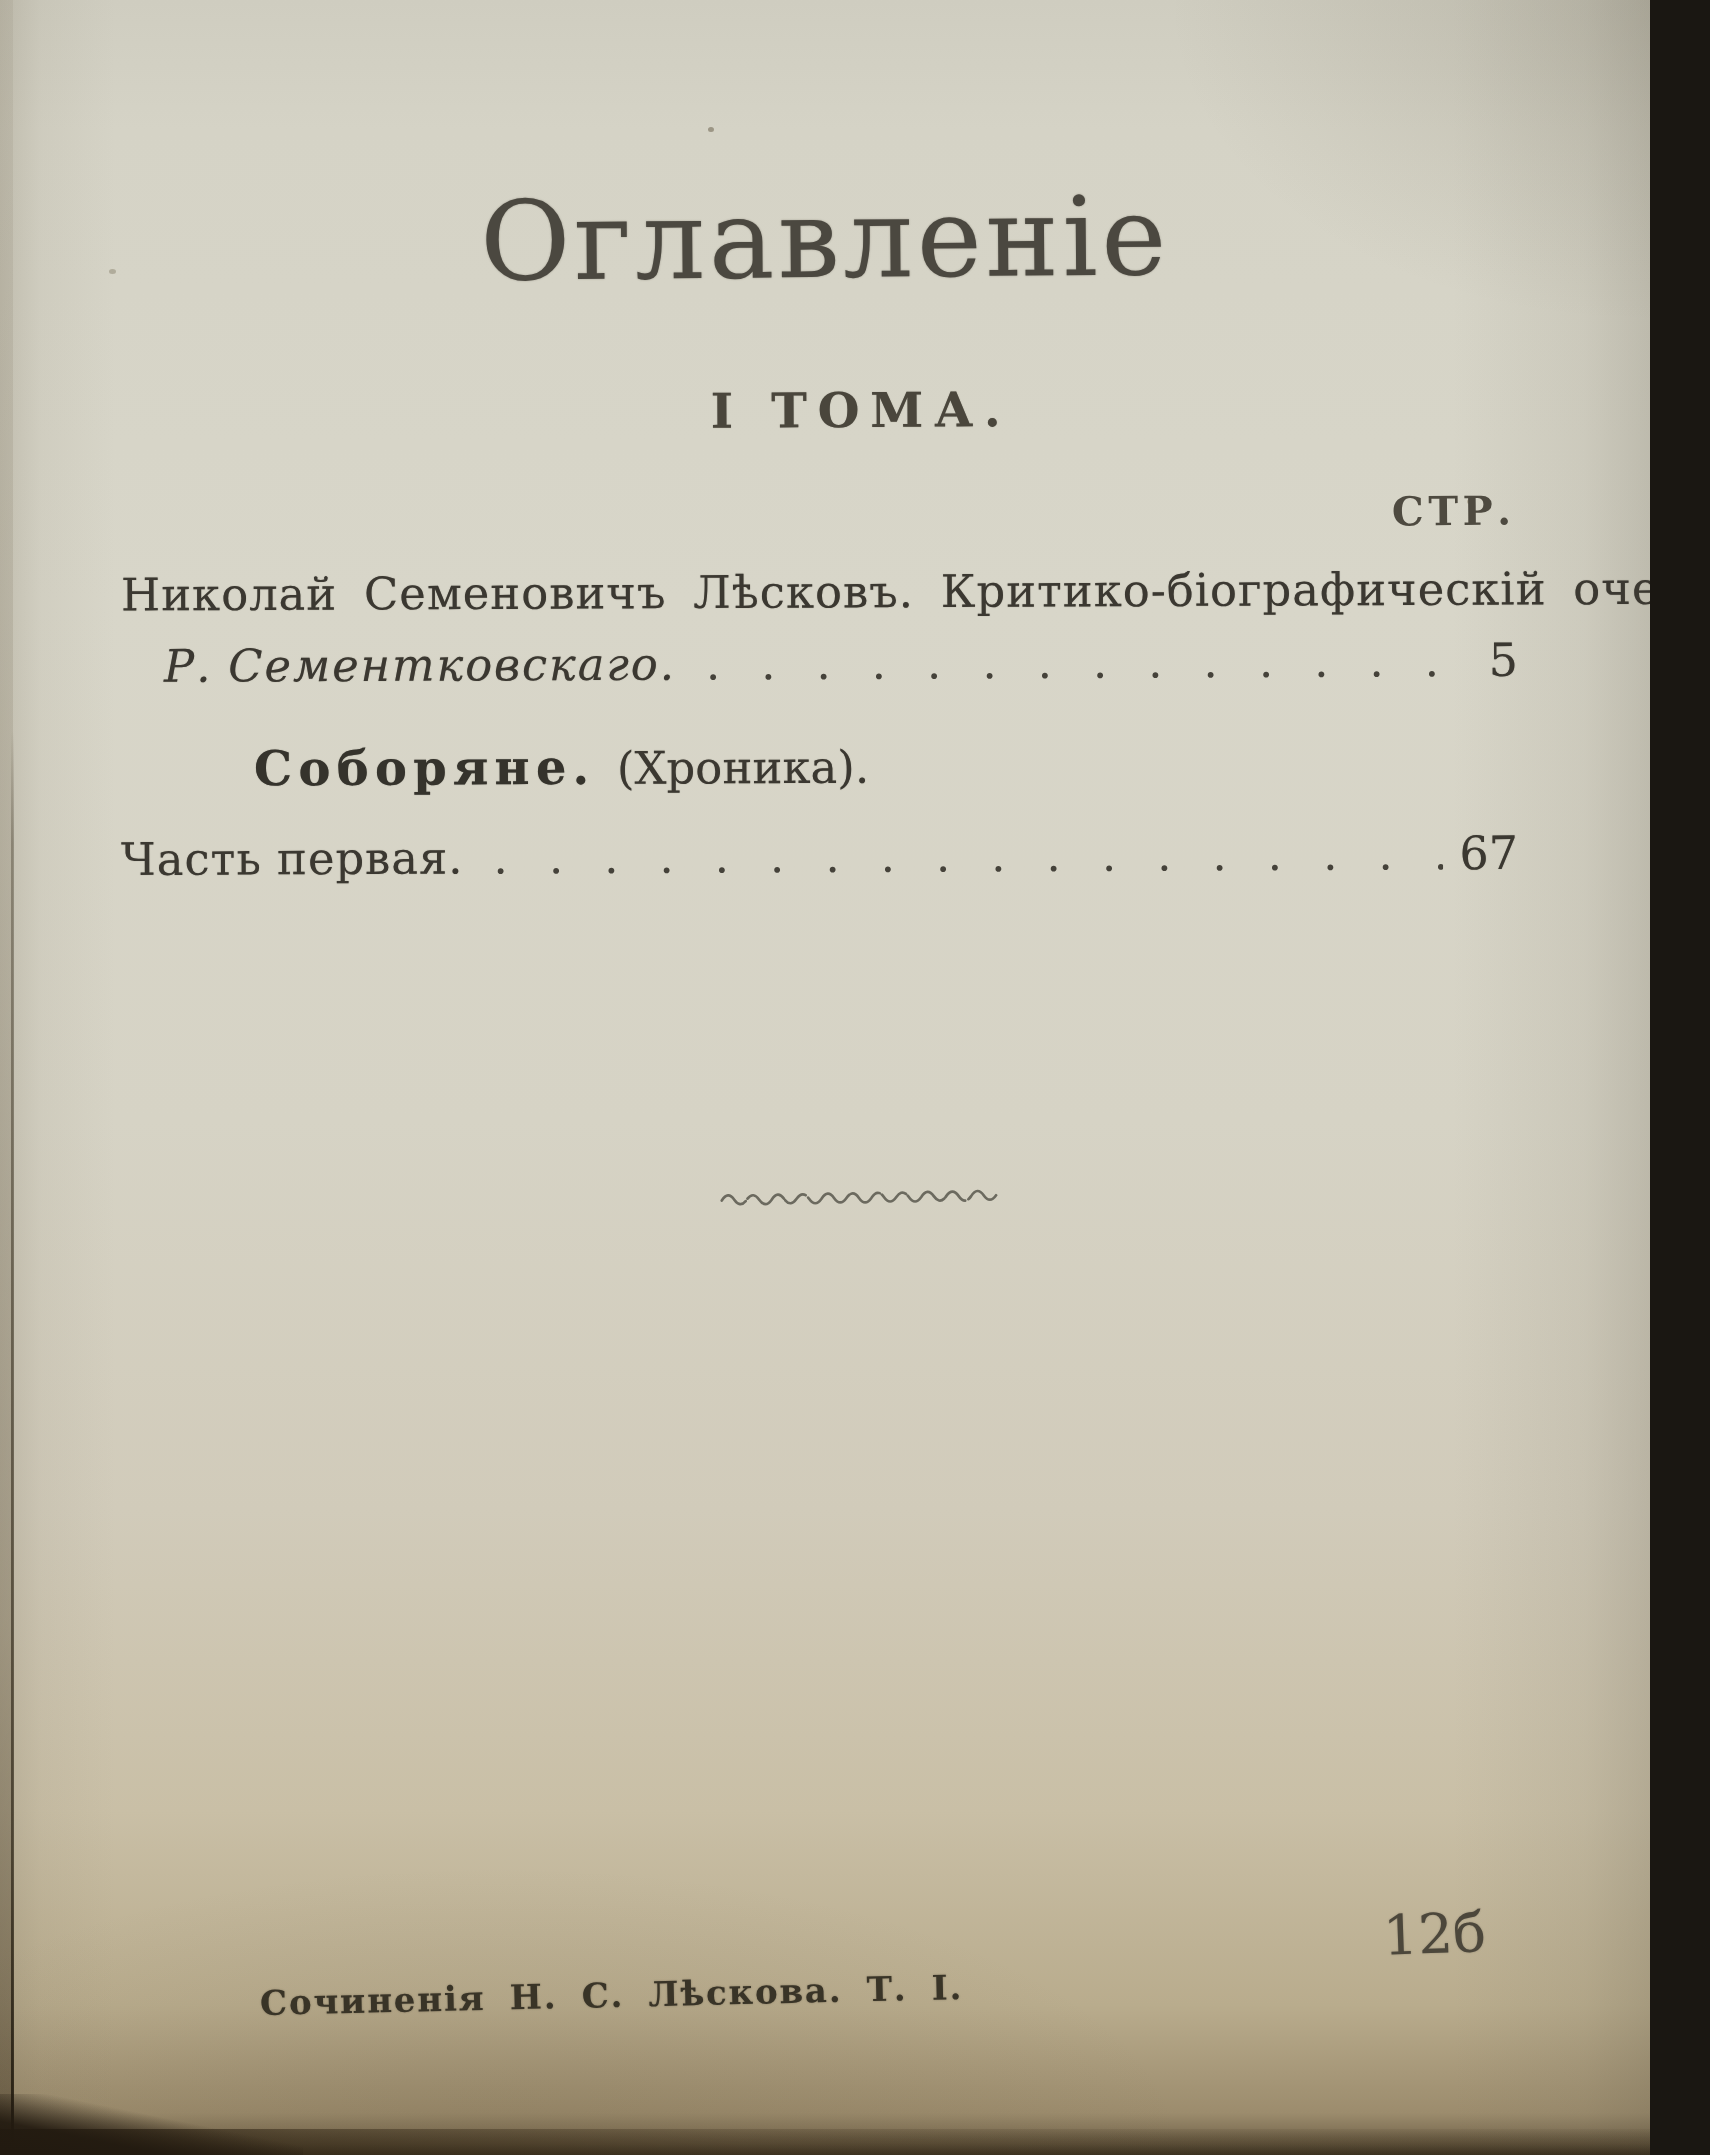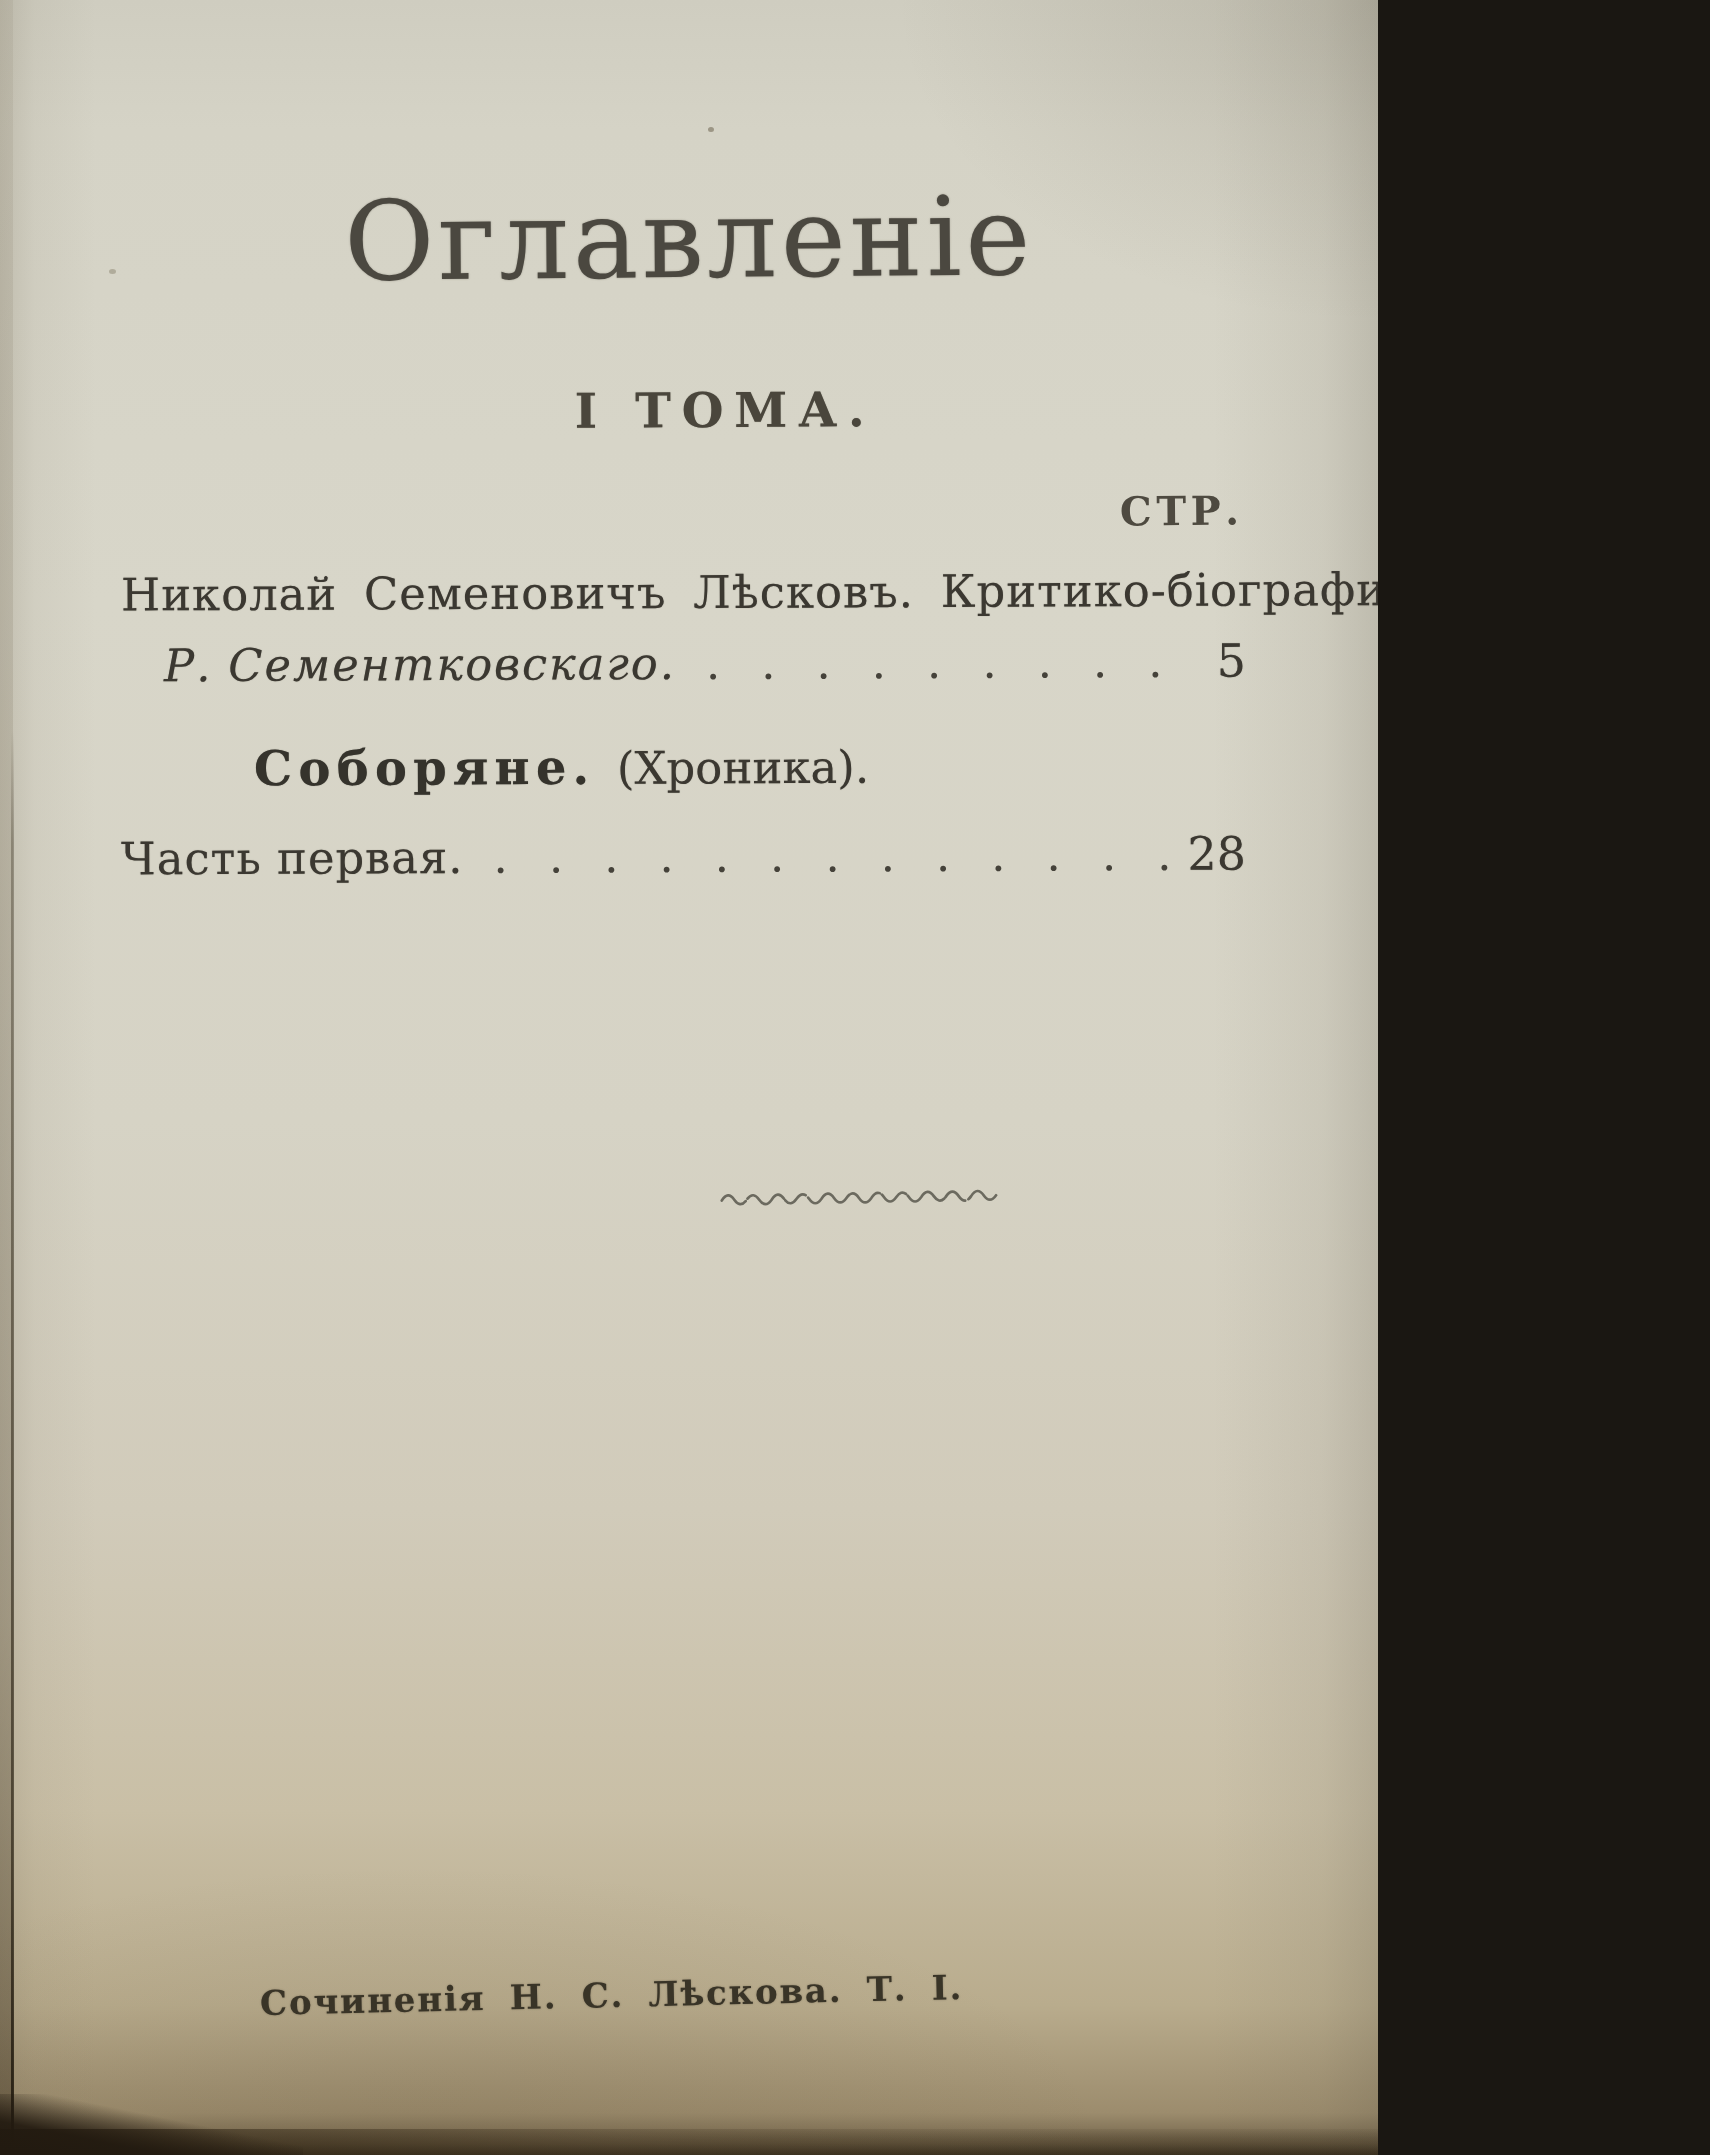--- a/index.html
+++ b/index.html
@@ -2,21 +2,21 @@
 <html style="font-size:14.3px"><head>
 <meta charset="utf-8">
 <style>
   html, body {
     margin: 0;
     padding: 0;
     background: #1a1712;
   }
   .photo {
     position: relative;
-    width: 1378px;
+    width: 1650px;
     height: 2156px;
     overflow: hidden;
     font-family: "DejaVu Serif", serif;
     color: #3c3a33;
     background:
       radial-gradient(ellipse 802px 535px at 100% 0%, rgba(105,98,80,0.20), rgba(105,98,80,0) 60%),
       radial-gradient(ellipse 1069px 446px at 30% 100%, rgba(95,80,55,0.18), rgba(95,80,55,0) 65%),
       linear-gradient(90deg, rgba(115,105,85,0.22) 0%, rgba(115,105,85,0.07) 2.5%, rgba(115,105,85,0) 7%, rgba(115,105,85,0) 88%, rgba(108,102,85,0.10) 96%, rgba(88,82,66,0.20) 100%),
       linear-gradient(180deg, #cfcdc0 0%, #d5d3c6 6%, #d8d6c9 28%, #d6d3c5 52%, #d1cbba 70%, #c9bfa6 84%, #b9ac8d 93%, #9c8c6d 98%, #61543d 100%);
   }
@@ -216,21 +216,21 @@
     <span class="pagenum">5</span>
   </div>
 
   <div class="section-row">
     <span class="section-heading">Соборяне.</span><span class="section-sub">(Хроника).</span>
   </div>
 
   <div class="row row-part">
     <span class="part-label">Часть первая.</span>
     <span class="dots">........................</span>
-    <span class="pagenum">28</span>
+    <span class="pagenum">67</span>
   </div>
 
   <svg class="squiggle" width="289" height="19.6" viewBox="0 0 324 22">
     <path d="M4,13 q7,-11 14,-1 q7,10 14,0 q7,-10 14,0 q7,10 14,0 q7,-11 14,-1 q7,10 14,0 q7,-10 14,0 q7,10 14,0 q7,-11 14,-1 q7,10 14,0 q7,-10 14,0 q7,10 14,0 q7,-11 14,-1 q7,10 14,0 q7,-10 14,0 q7,10 14,0 q7,-11 14,-1 q7,10 14,0 q7,-10 14,0 q7,10 14,0 q7,-11 14,-1 q7,10 14,0" fill="none" stroke="#55544a" stroke-width="3" stroke-linecap="round" stroke-dasharray="34 3 52 2 28 4 60 2 40 3"></path>
   </svg>
 
   <div class="pencil">12б</div>
 
   <div class="footer-sig">Сочиненія Н. С. Лѣскова. Т. I.</div>
 

